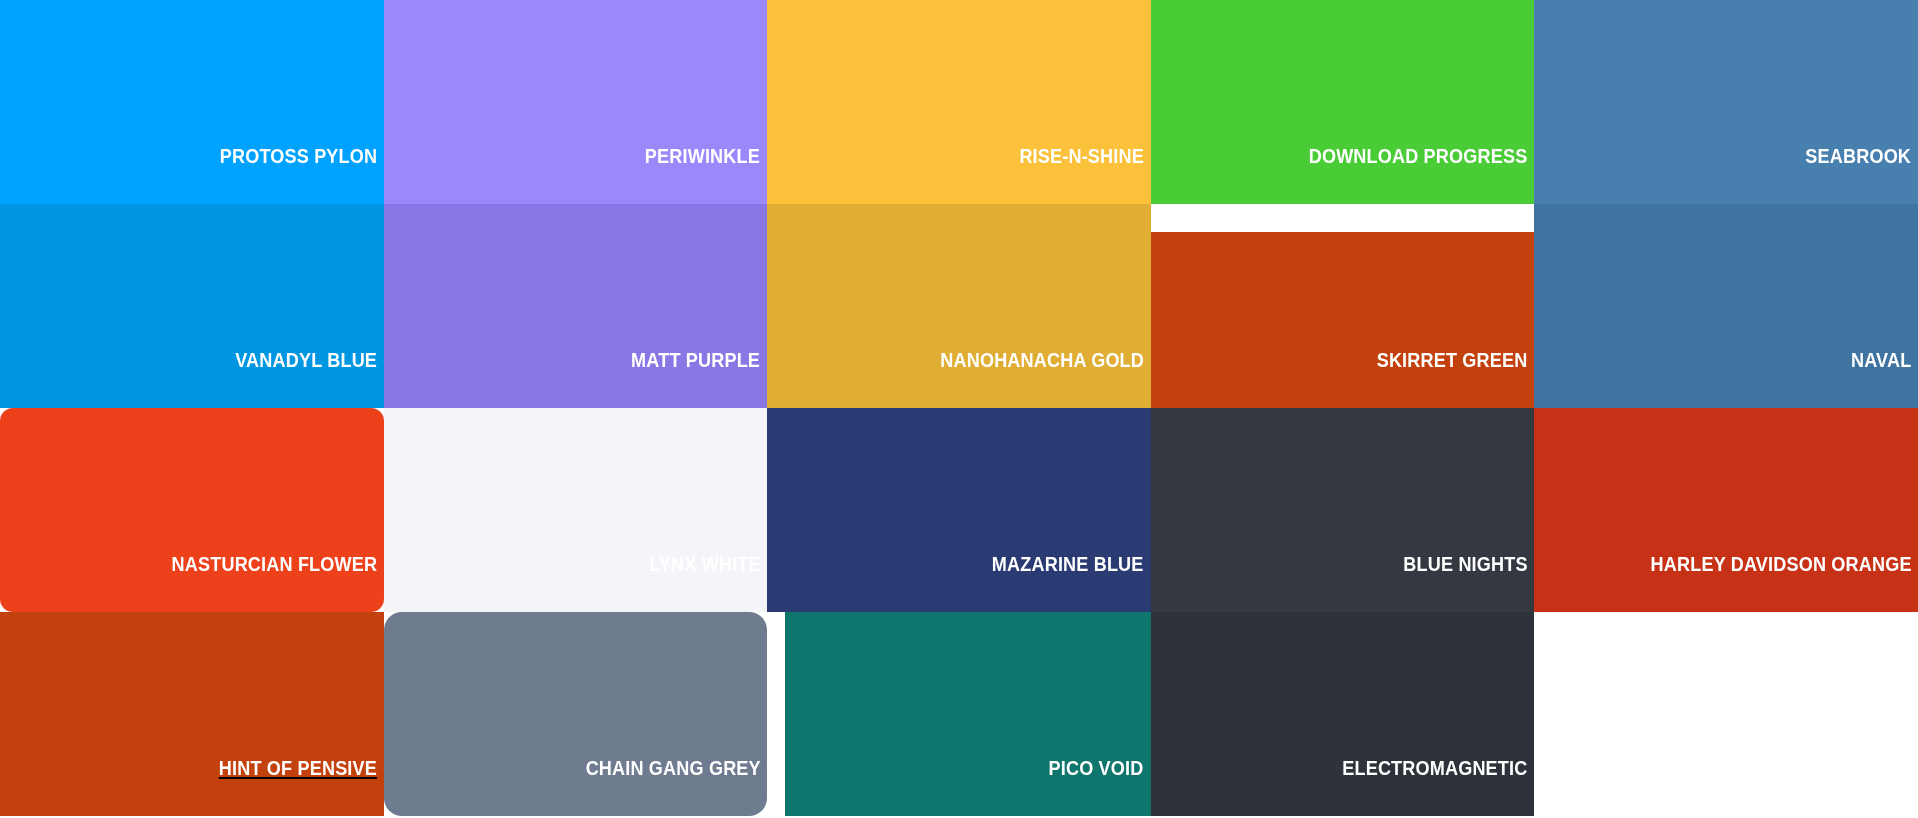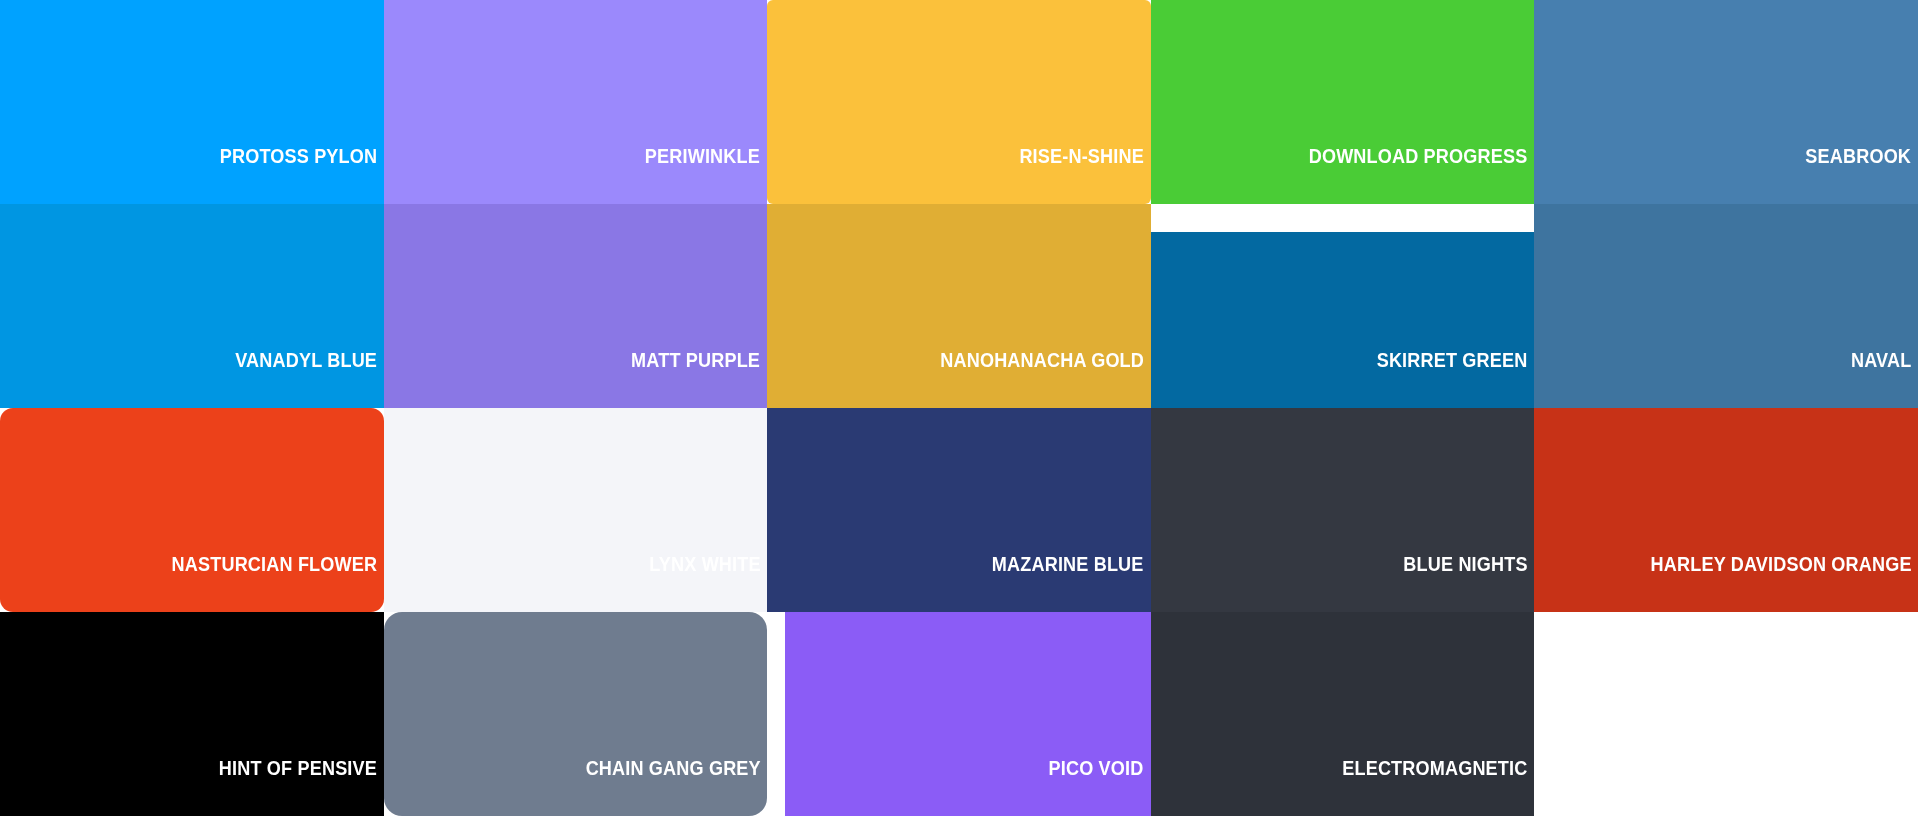--- a/index.html
+++ b/index.html
@@ -47,64 +47,64 @@
 </head>
 <body>
 
 <div id="palette-grid">
     <div class="swatch" style="background-color: rgb(0, 162, 255);">
       <span class="swatch-label" style="color: rgb(255, 255, 255);">PROTOSS PYLON</span>
     </div>
     <div class="swatch" style="background-color: rgb(155, 137, 252); justify-content: flex-end;">
       <span class="swatch-label" style="color: rgb(255, 255, 255);">PERIWINKLE</span>
     </div>
-    <div class="swatch" style="background-color: rgb(251, 193, 59); border-radius: 6px;">
+    <div class="swatch" style="background-color: rgb(251, 193, 59);">
       <span class="swatch-label" style="color: rgb(255, 255, 255);">RISE-N-SHINE</span>
     </div>
     <div class="swatch" style="background-color: rgb(74, 204, 54);">
       <span class="swatch-label" style="color: rgb(255, 255, 255);">DOWNLOAD PROGRESS</span>
     </div>
     <div class="swatch" style="background-color: rgb(71, 127, 175);">
       <span class="swatch-label" style="color: rgb(255, 255, 255);">SEABROOK</span>
     </div>
     <div class="swatch" style="background-color: rgb(0, 150, 226);">
       <span class="swatch-label" style="color: rgb(255, 255, 255);">VANADYL BLUE</span>
     </div>
     <div class="swatch" style="background-color: rgb(138, 119, 229);">
       <span class="swatch-label" style="color: rgb(255, 255, 255);">MATT PURPLE</span>
     </div>
     <div class="swatch" style="background-color: rgb(224, 174, 52); padding-left: 47px;">
       <span class="swatch-label" style="color: rgb(255, 255, 255);">NANOHANACHA GOLD</span>
     </div>
-    <div class="swatch" style="background-color: #0369a1; margin-top: 28px;">
+    <div class="swatch" style="background-color: #c2410c; margin-top: 28px;">
       <span class="swatch-label" style="color: rgb(255, 255, 255);">SKIRRET GREEN</span>
     </div>
     <div class="swatch" style="background-color: rgb(62, 116, 159);">
       <span class="swatch-label" style="color: rgb(255, 255, 255);">NAVAL</span>
     </div>
     <div class="swatch" style="background-color: rgb(236, 65, 26); border-radius: 13px;">
       <span class="swatch-label" style="color: rgb(255, 255, 255);">NASTURCIAN FLOWER</span>
     </div>
     <div class="swatch" style="background-color: rgb(244, 245, 249);">
       <span class="swatch-label" style="color: rgb(255, 255, 255);">LYNX WHITE</span>
     </div>
     <div class="swatch" style="background-color: rgb(42, 58, 115); padding-left: 20px;">
       <span class="swatch-label" style="color: rgb(255, 255, 255);">MAZARINE BLUE</span>
     </div>
     <div class="swatch" style="background-color: rgb(52, 56, 65);">
       <span class="swatch-label" style="color: rgb(255, 255, 255);">BLUE NIGHTS</span>
     </div>
     <div class="swatch" style="background-color: rgb(199, 50, 23);">
       <span class="swatch-label" style="color: rgb(255, 255, 255);">HARLEY DAVIDSON ORANGE</span>
     </div>
-    <div class="swatch" style="background-color: #000000;">
+    <div class="swatch" style="background-color: #c2410c; text-decoration: underline;">
       <span class="swatch-label" style="color: rgb(255, 255, 255);">HINT OF PENSIVE</span>
     </div>
     <div class="swatch" style="background-color: rgb(111, 124, 143); border-radius: 18px;">
       <span class="swatch-label" style="color: rgb(255, 255, 255);">CHAIN GANG GREY</span>
     </div>
-    <div class="swatch" style="background-color: #8b5cf6; margin-left: 18px;">
+    <div class="swatch" style="background-color: #0f766e; margin-left: 18px;">
       <span class="swatch-label" style="color: rgb(255, 255, 255);">PICO VOID</span>
     </div>
     <div class="swatch" style="background-color: rgb(46, 50, 58);">
       <span class="swatch-label" style="color: rgb(255, 255, 255);">ELECTROMAGNETIC</span>
     </div>
   </div>
 
 </body></html>

